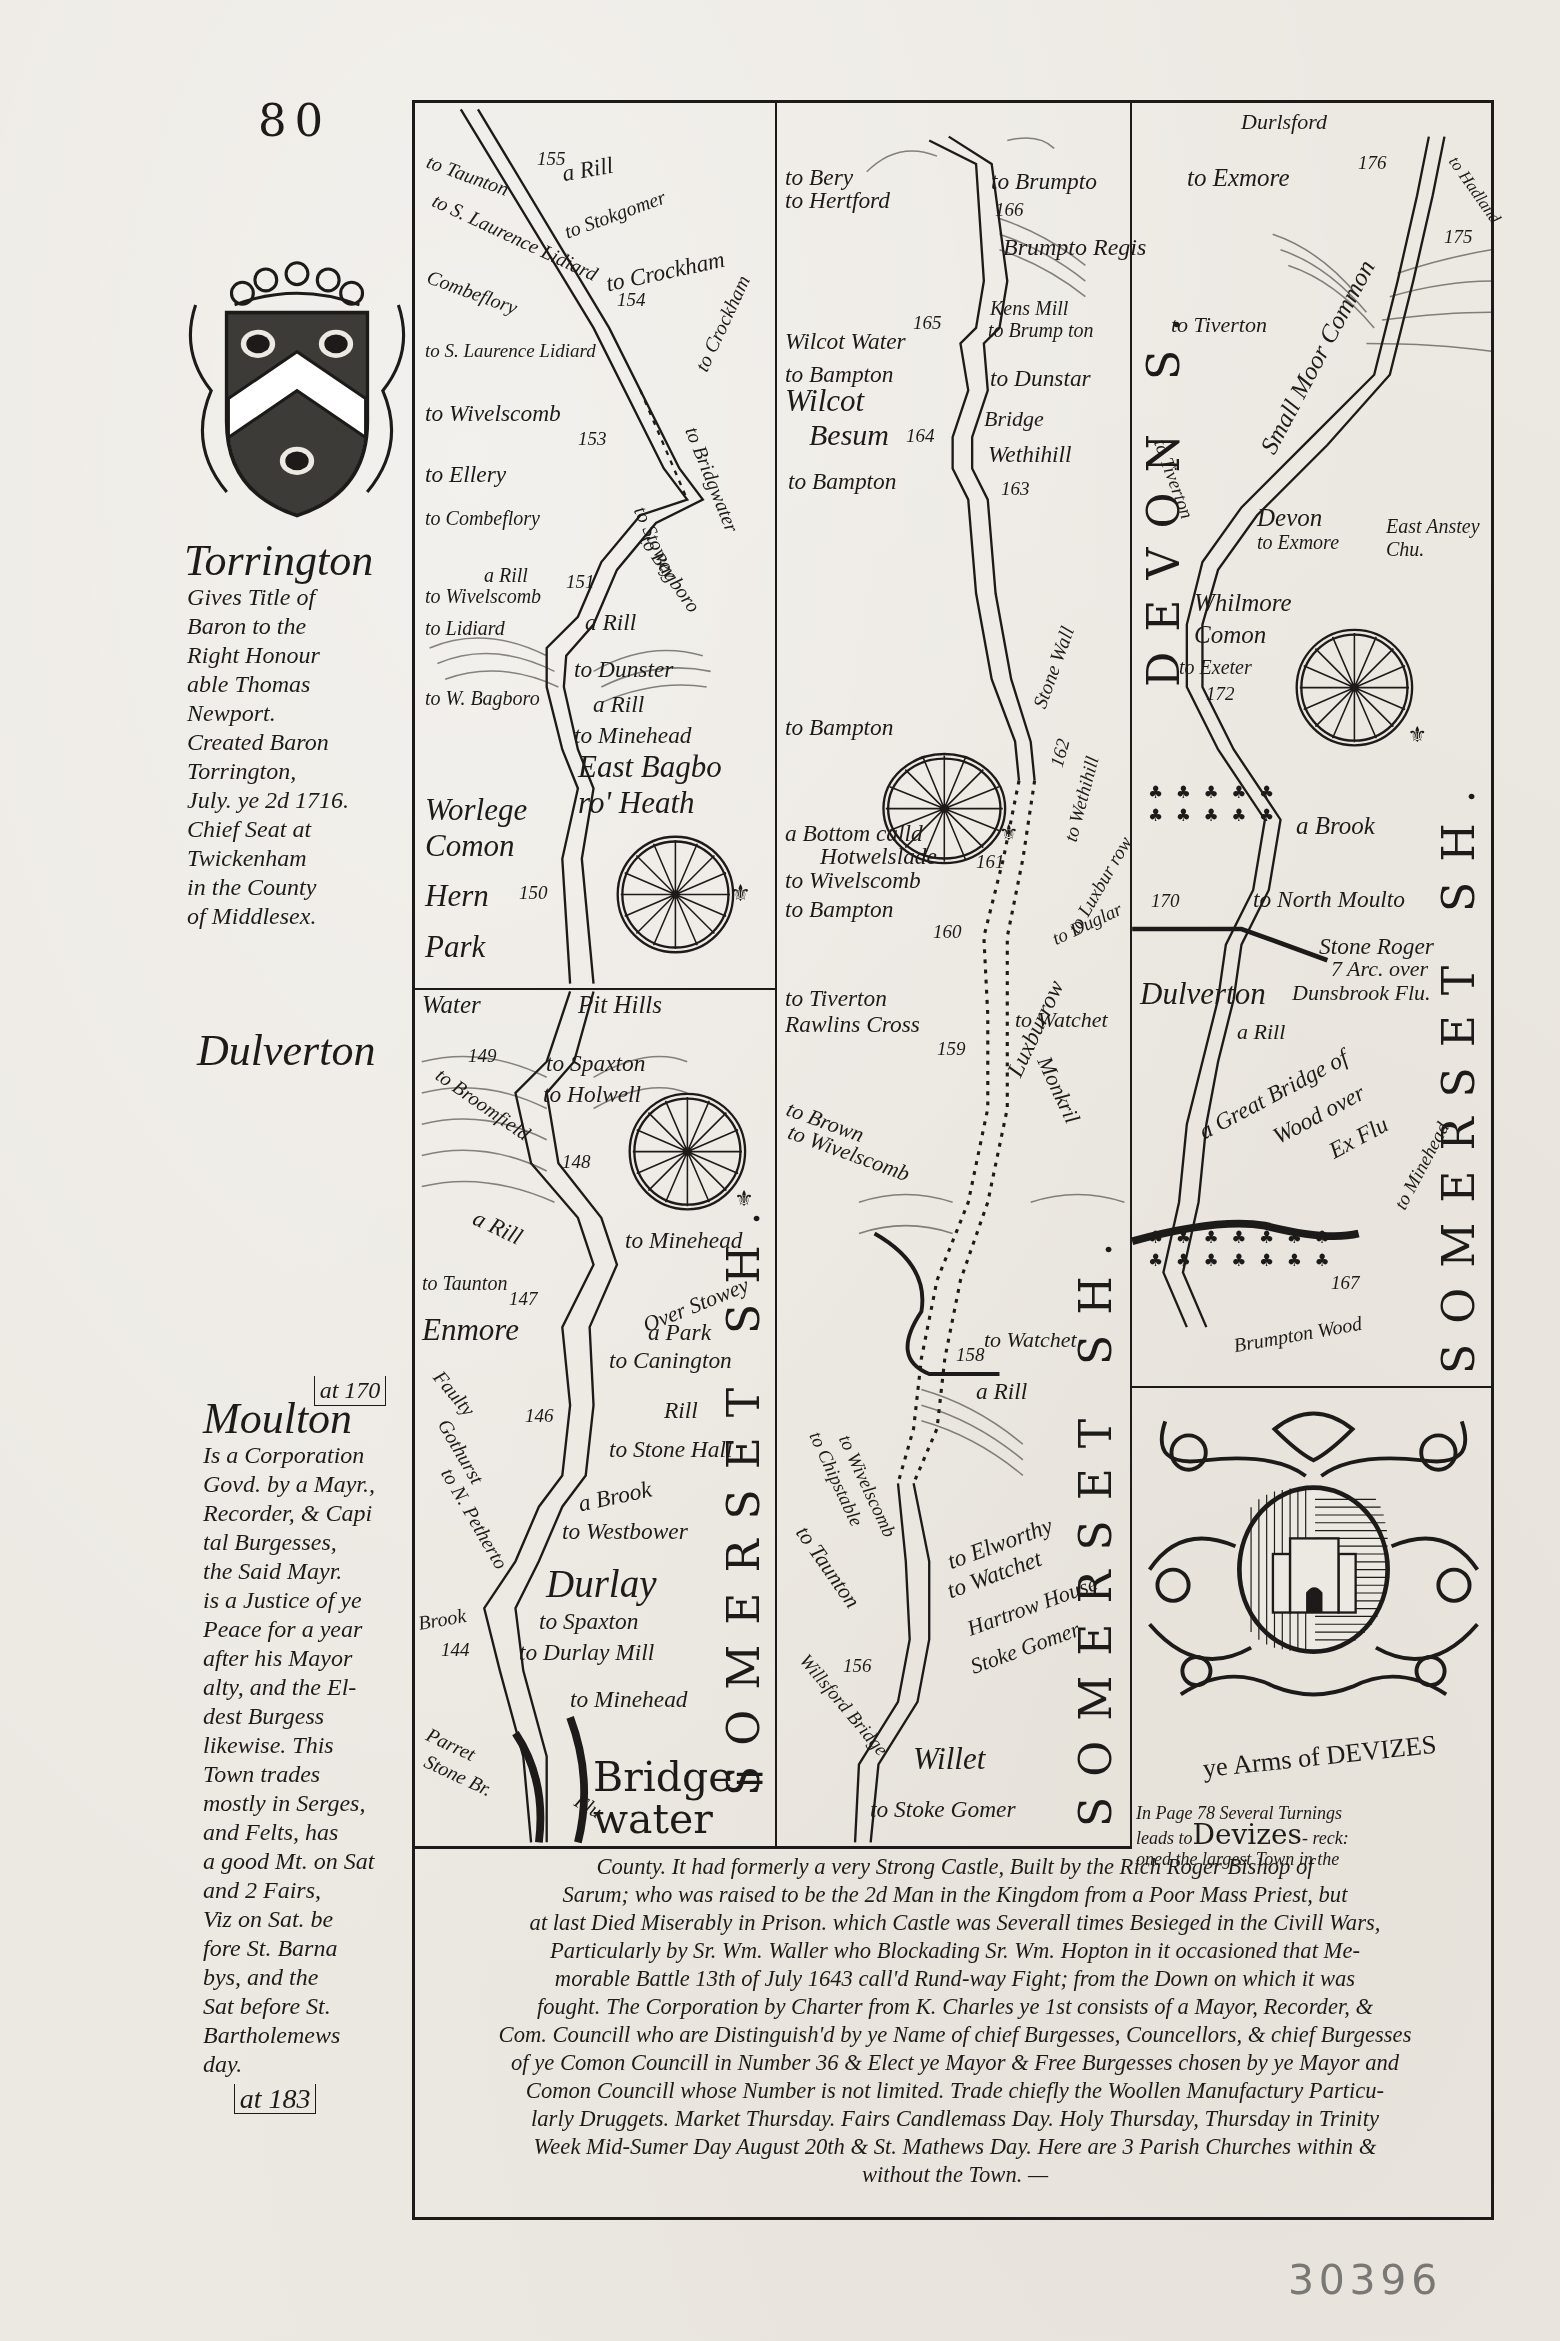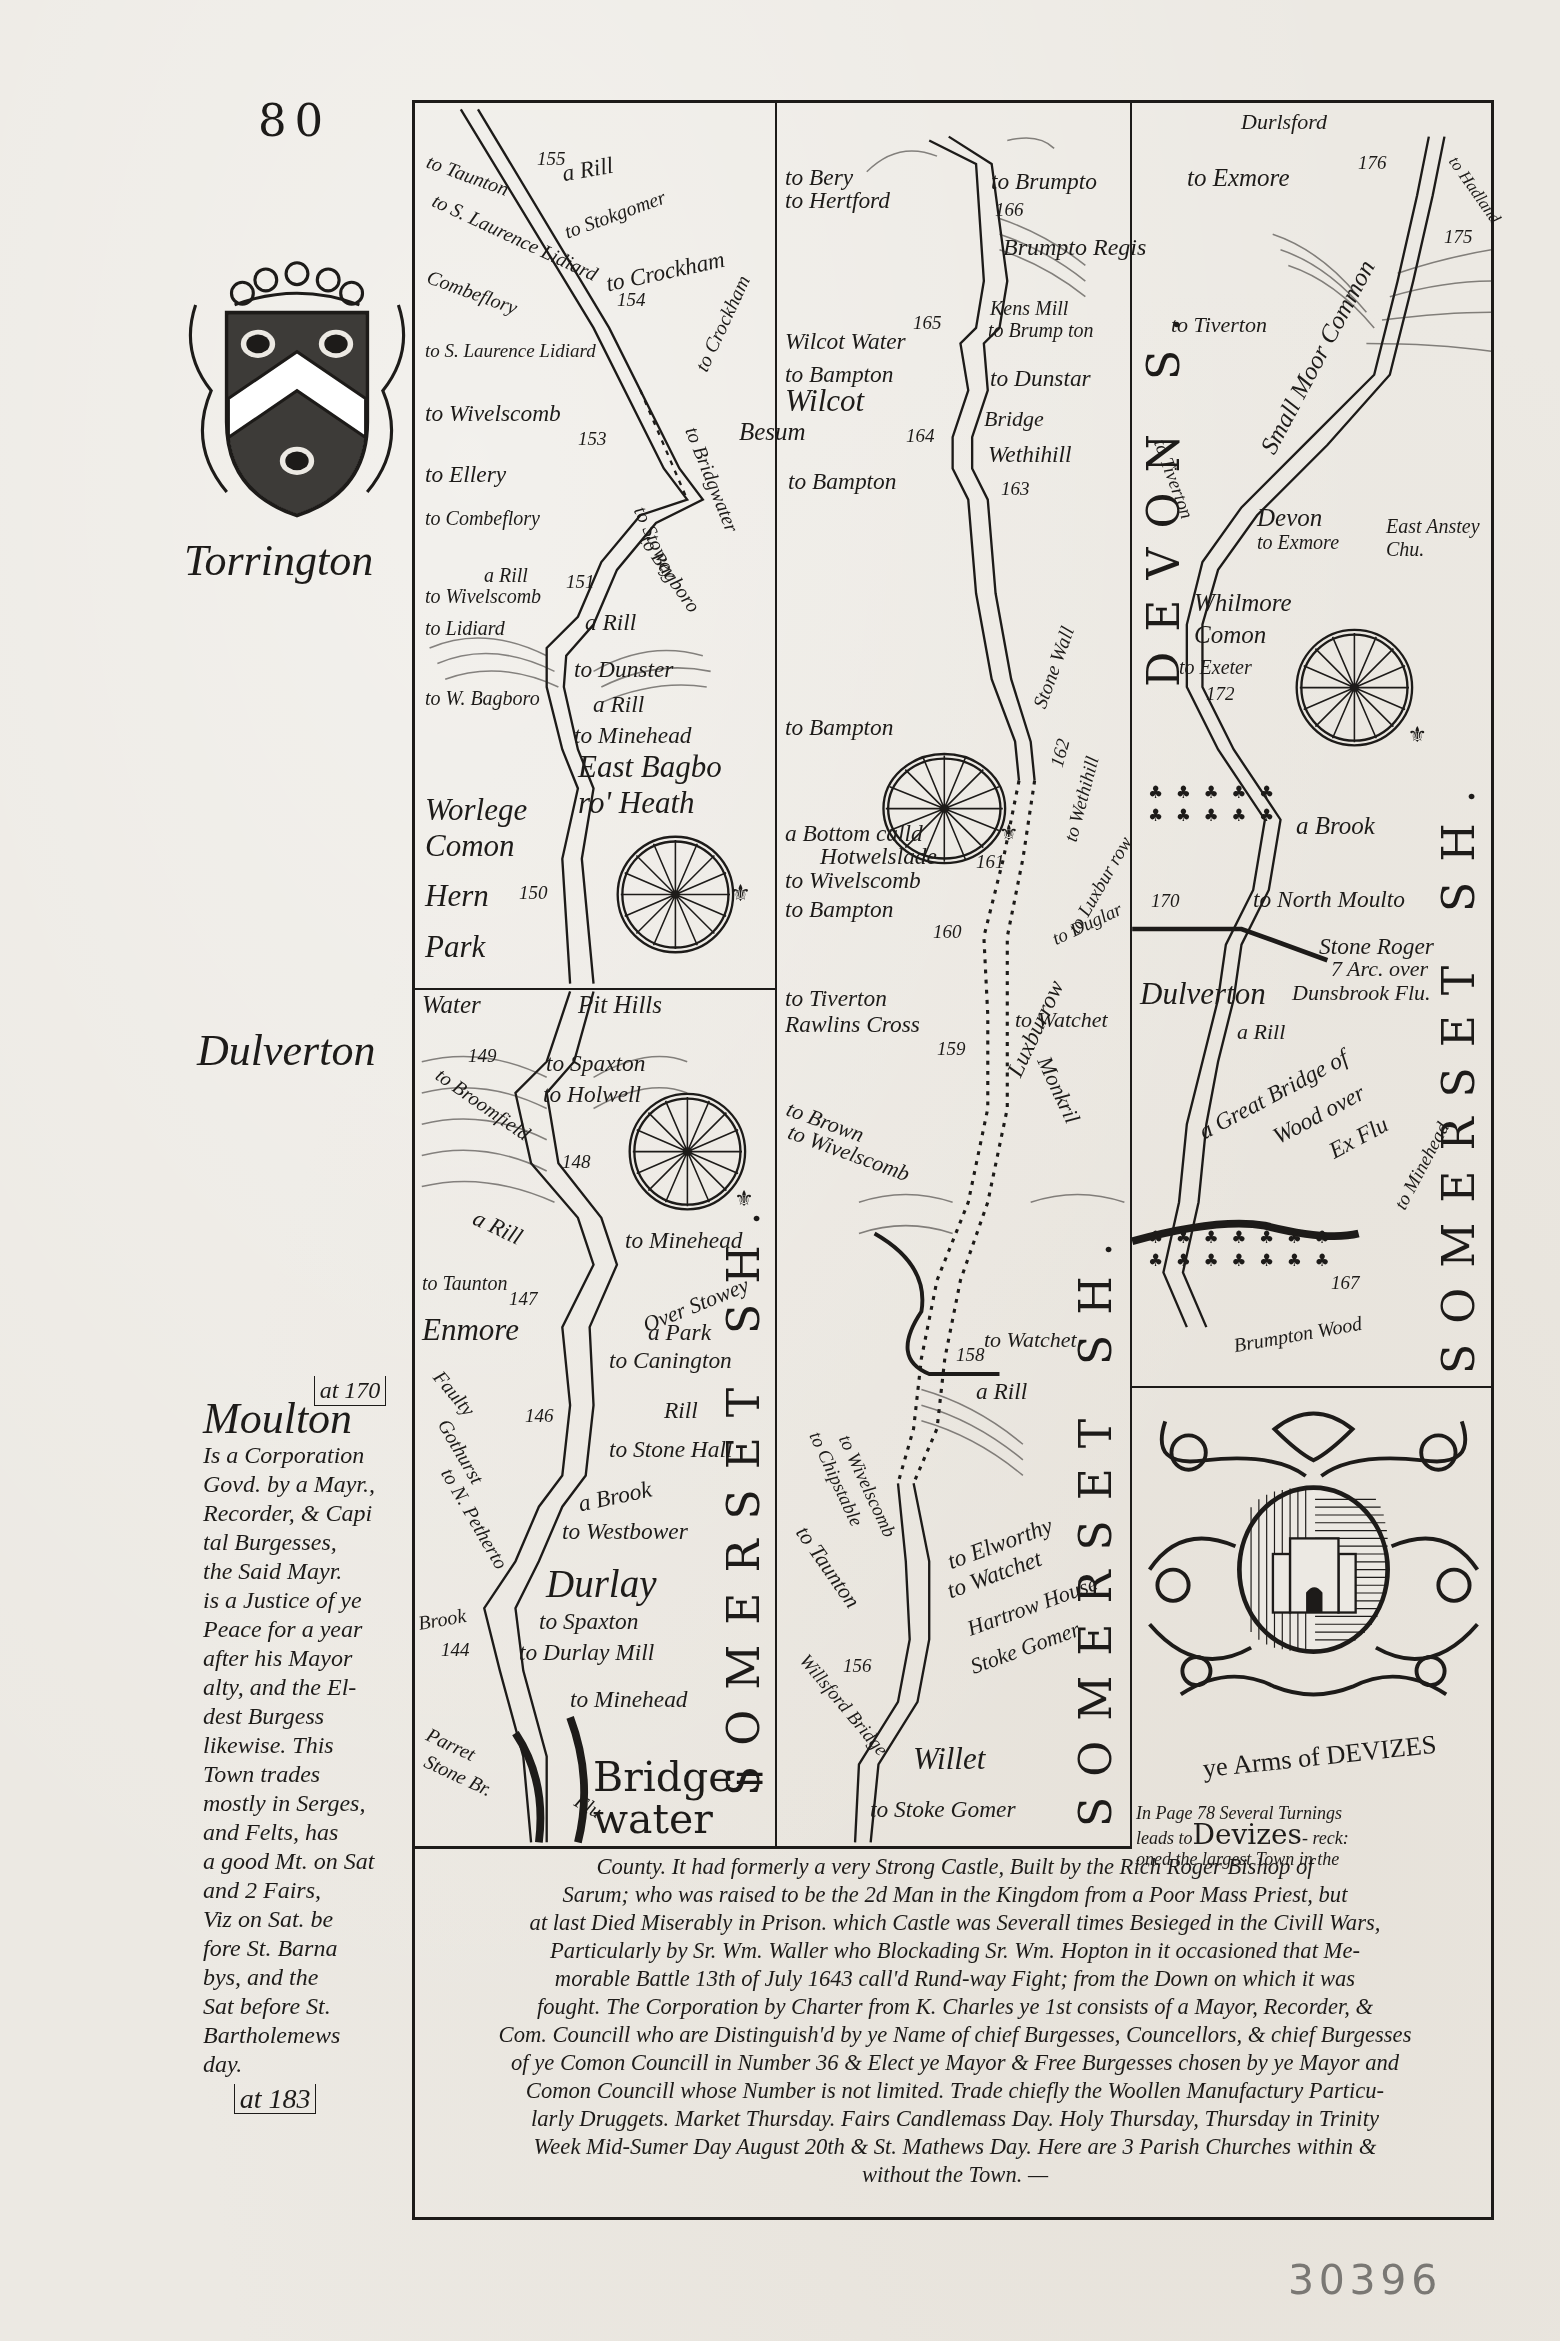--- a/index.html
+++ b/index.html
@@ -63,20 +63,32 @@
       <ellipse cx="200" cy="110" rx="22" ry="18" fill="#ece9e3"></ellipse>
     <ellipse cx="150" cy="260" rx="22" ry="18" fill="#ece9e3"></ellipse>
     <ellipse cx="100" cy="110" rx="15" ry="12"></ellipse>
       <ellipse cx="200" cy="110" rx="15" ry="12"></ellipse>
       <ellipse cx="150" cy="260" rx="15" ry="12"></ellipse>
   </g>
 </svg>
 
 <div class="abs" style="left:184px;top:539px;width:234px">
   <div class="side-head">Torrington</div>
+  <div class="side-body" style="padding-left:3.1px">Gives Title of
+Baron to the
+Right Honour
+able Thomas
+Newport.
+Created Baron
+Torrington,
+July. ye 2d 1716.
+Chief Seat at
+Twickenham
+in the County
+of Middlesex.</div>
 </div>
 
 <div class="abs" style="left:197px;top:1029px;width:226px">
   <div class="side-head">Dulverton</div>
   <div style="position:absolute;left:117px;top:347px" class="side-body"><span class="ref-box">at 170</span></div>
 </div>
 
 <div class="abs" style="left:203px;top:1397px;width:226px">
   <div class="side-head">Moulton</div>
   <div class="side-body">Is a Corporation
@@ -275,21 +287,21 @@
   <span class="strip-label" style="left:991px;top:168px;font-size:23.4px">to Brumpto</span>
   <span class="mile" style="left:995px;top:199px">166</span>
   <span class="strip-label" style="left:1003px;top:234px;font-size:24px">Brumpto Regis</span>
   <span class="strip-label" style="left:990px;top:297px">Kens Mill</span>
   <span class="mile" style="left:913px;top:312px">165</span>
   <span class="strip-label" style="left:988px;top:319px">to Brump ton</span>
   <span class="strip-label" style="left:785px;top:328px;font-size:23.4px">Wilcot Water</span>
   <span class="strip-label" style="left:785px;top:361px;font-size:23.4px">to Bampton</span>
   <span class="town" style="left:785px;top:383px">Wilcot</span>
   <span class="strip-label" style="left:990px;top:365px;font-size:23.4px">to Dunstar</span>
-  <span class="strip-label" style="left:739px;top:418px;font-size:25px">Besum</span>
+  <span class="strip-label" style="left:809px;top:418px;font-size:30px">Besum</span>
   <span class="strip-label" style="left:984px;top:406px;font-size:22px">Bridge</span>
   <span class="mile" style="left:906px;top:425px">164</span>
   <span class="strip-label" style="left:988px;top:441px;font-size:23.4px">Wethihill</span>
   <span class="strip-label" style="left:788px;top:468px;font-size:23.4px">to Bampton</span>
   <span class="mile" style="left:1001px;top:478px">163</span>
   <span class="strip-label" style="left:1011px;top:656px;transform:rotate(-70deg)">Stone Wall</span>
   <span class="strip-label" style="left:785px;top:714px;font-size:23.4px">to Bampton</span>
   <span class="mile" style="left:1046px;top:742px;transform:rotate(-75deg)">162</span>
   <span class="strip-label" style="left:1038px;top:788px;transform:rotate(-75deg);font-size:19px">to Wethihill</span>
   <span class="strip-label" style="left:785px;top:820px;font-size:23.4px">a Bottom calld</span>

